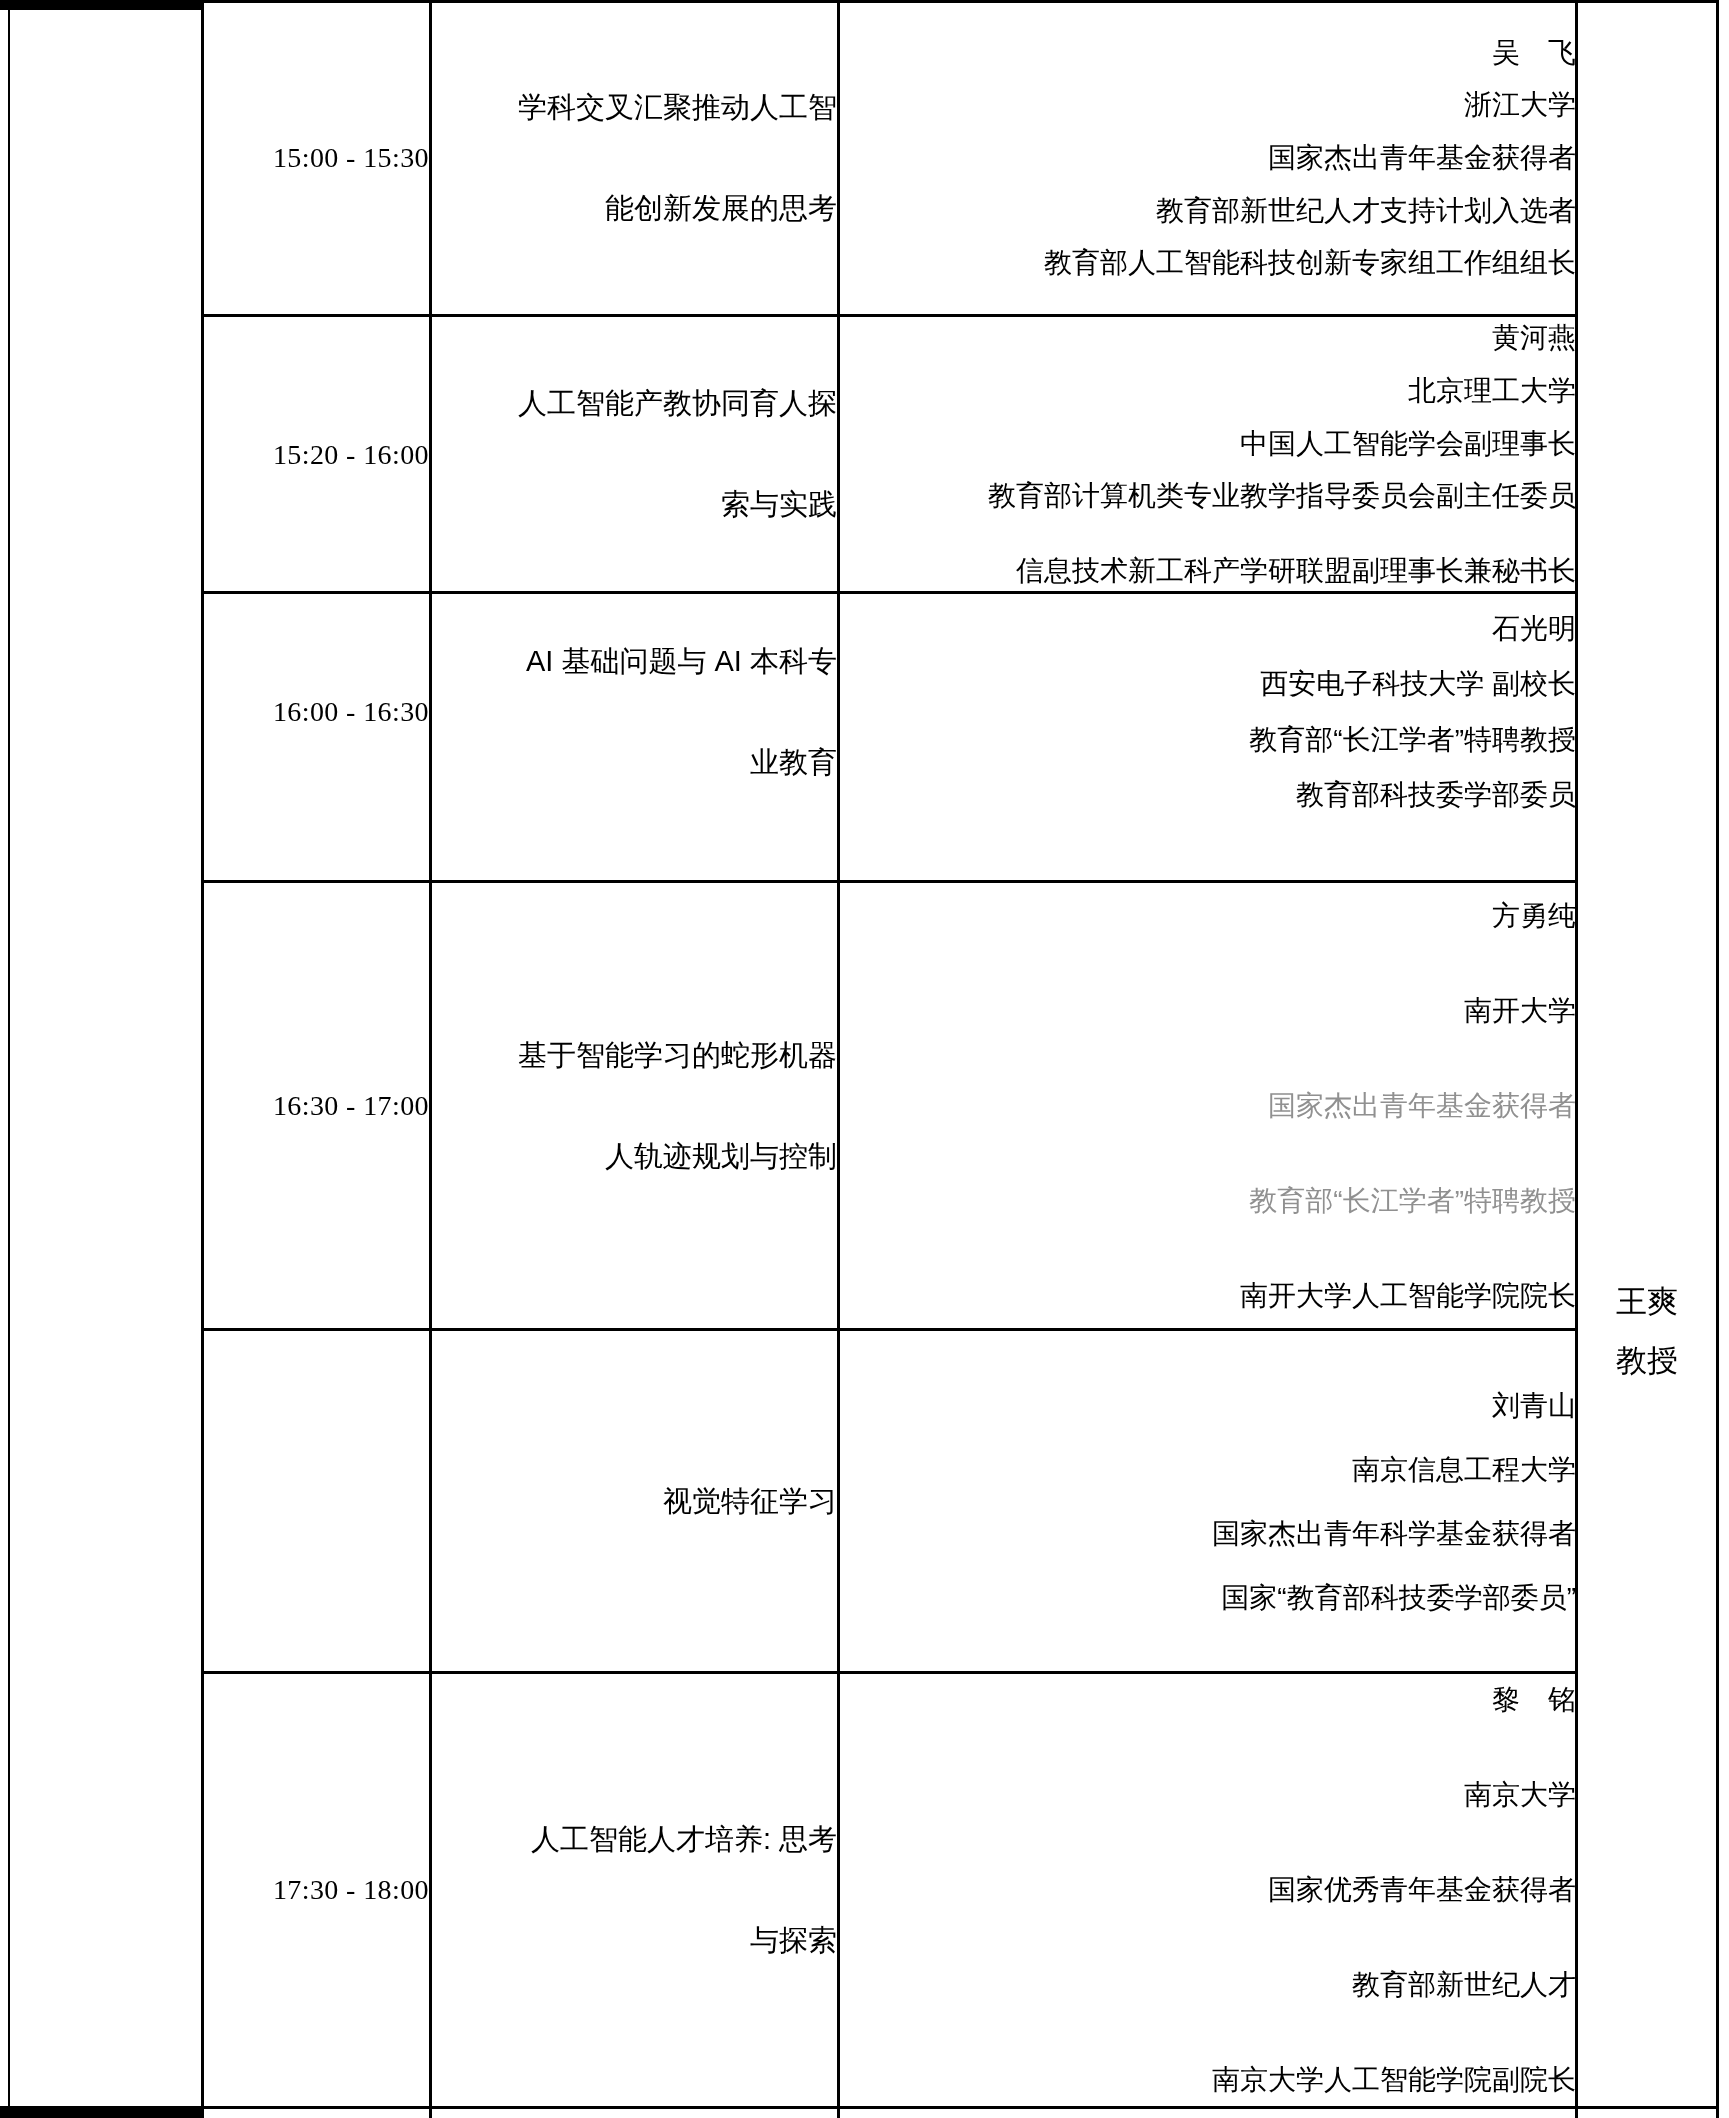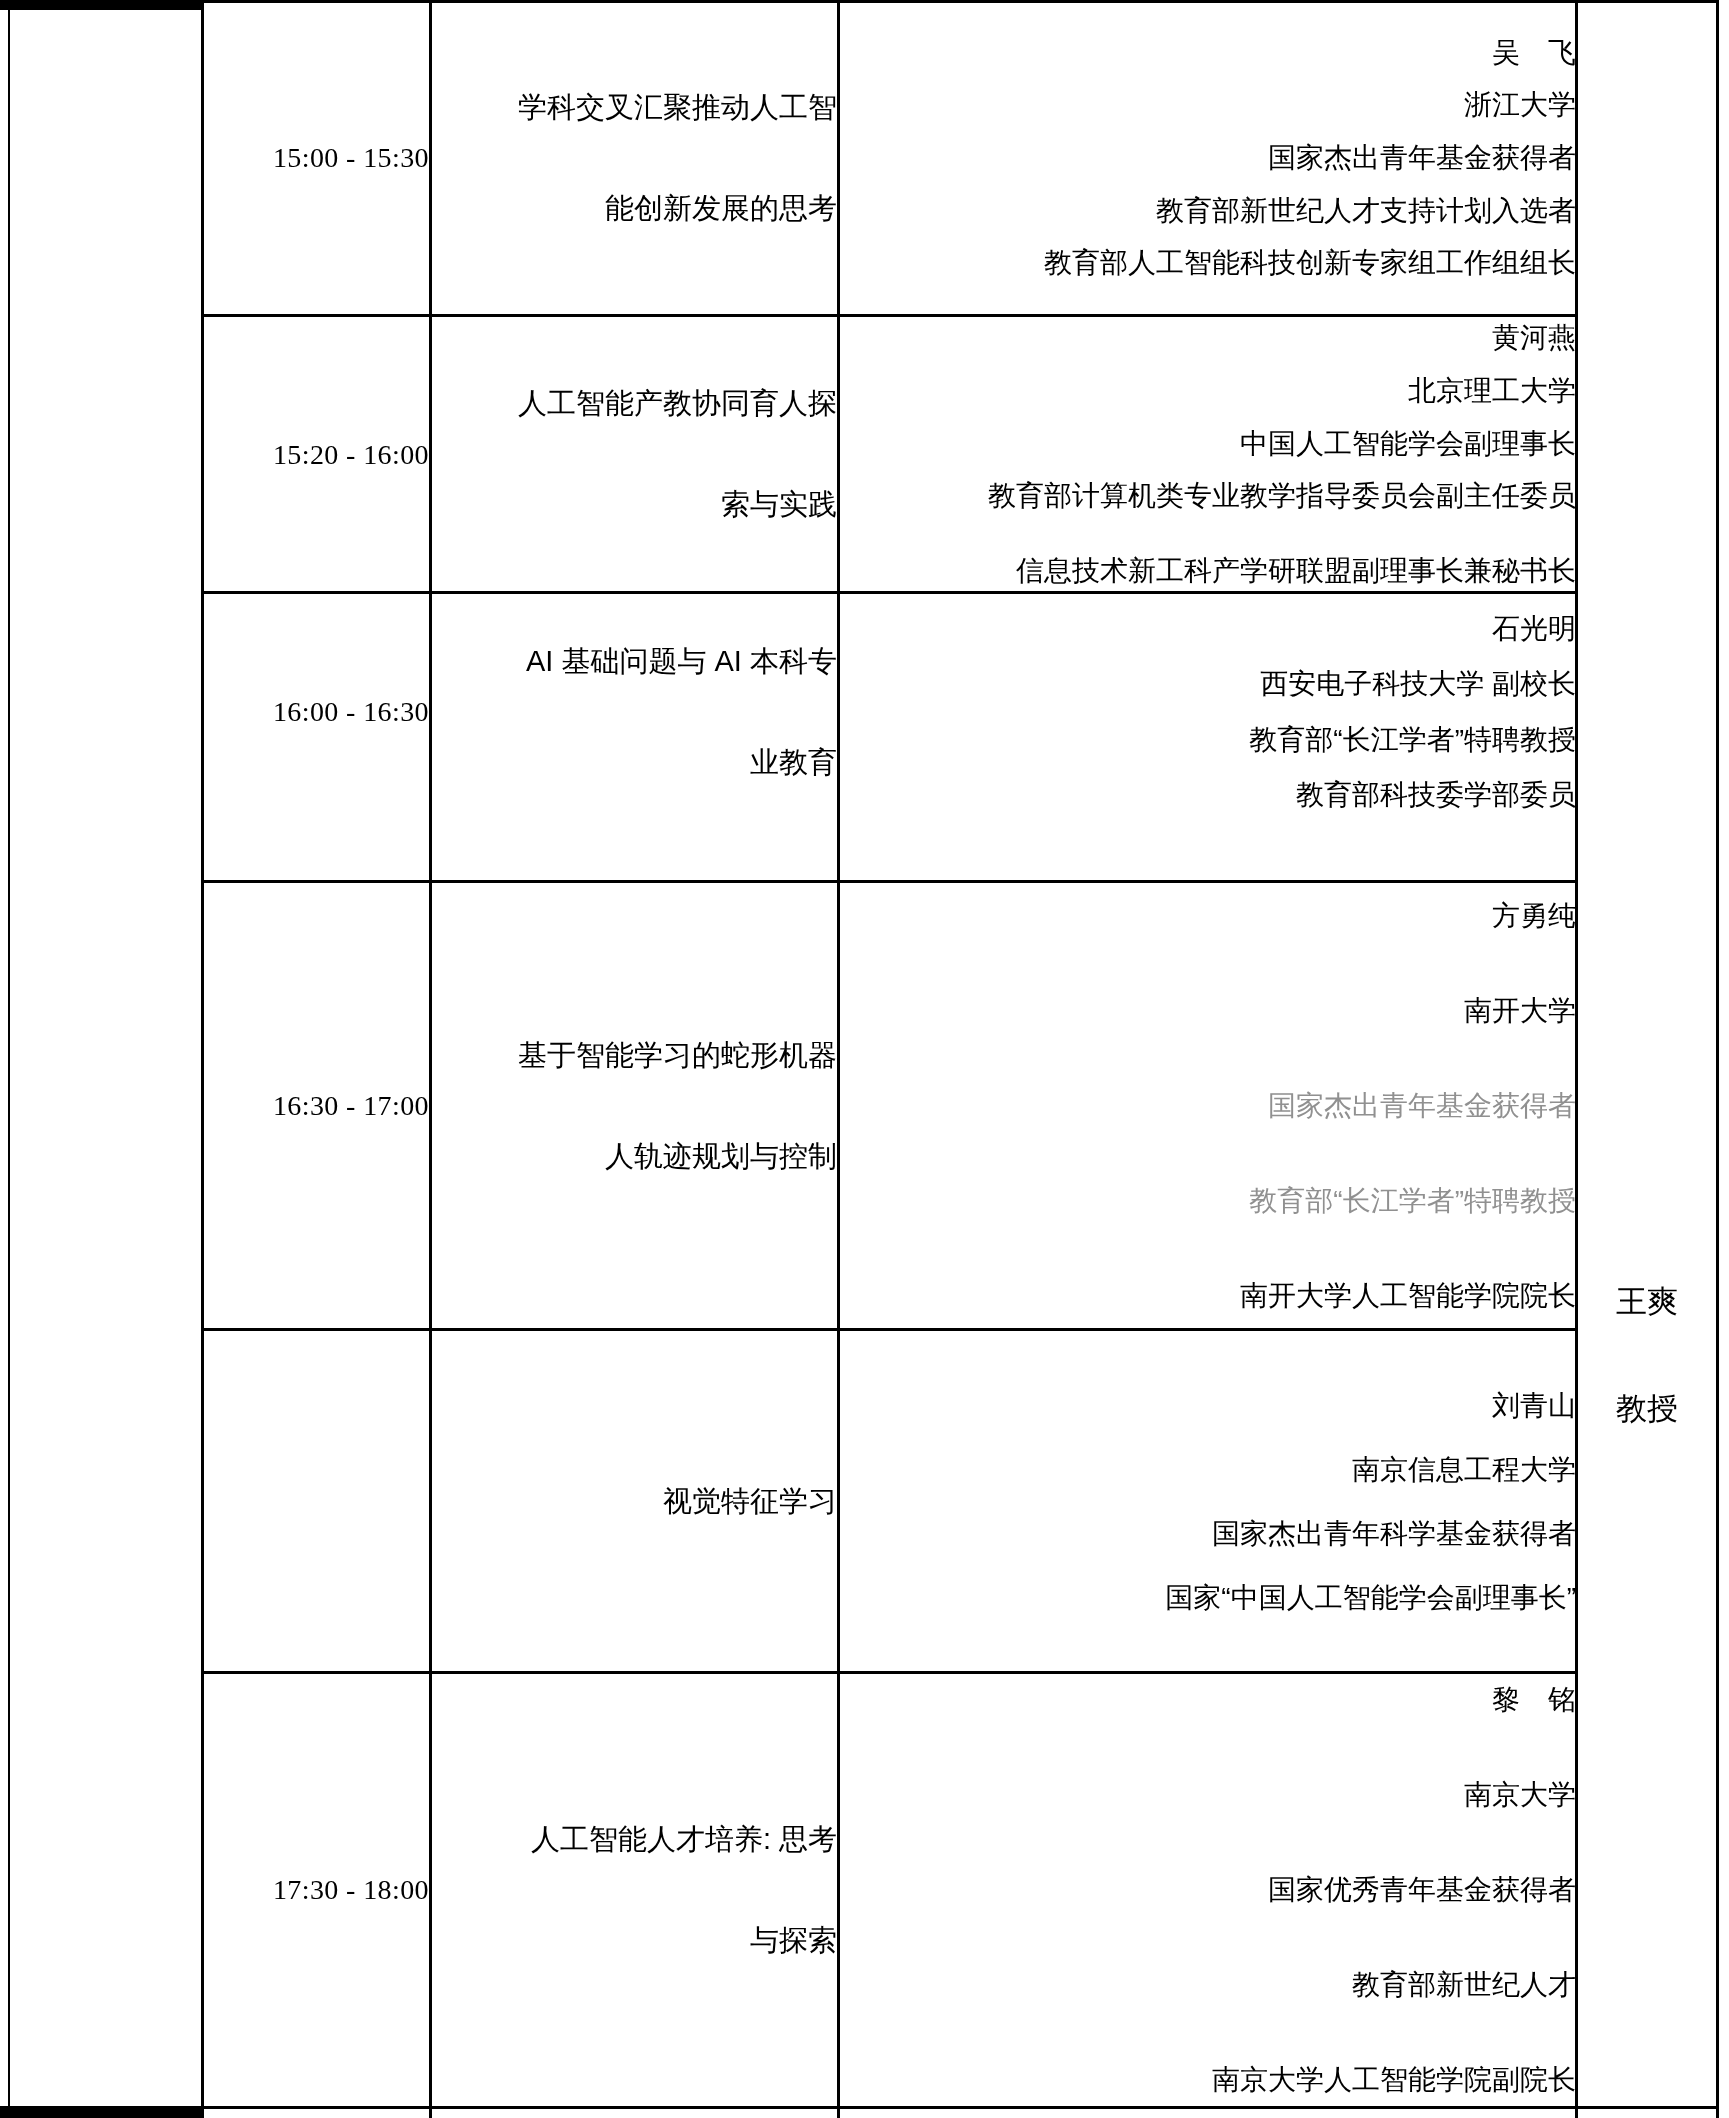--- a/index.html
+++ b/index.html
@@ -137,35 +137,35 @@
     <div class="line">南开大学人工智能学院院长</div>
   </div>
 
   <div class="cell title-cell r5">
     <div class="line">视觉特征学习</div>
   </div>
   <div class="cell speaker-cell g63 r5">
     <div class="line">刘青山</div>
     <div class="line">南京信息工程大学</div>
     <div class="line">国家杰出青年科学基金获得者</div>
-    <div class="line">国家“中国人工智能学会副理事长”</div>
+    <div class="line">国家“教育部科技委学部委员”</div>
   </div>
 
   <div class="cell time-cell r6">
     <span class="line">17:30 - 18:00</span>
   </div>
   <div class="cell title-cell r6">
     <div class="line">人工智能人才培养: 思考</div>
     <div class="line">与探索</div>
   </div>
   <div class="cell speaker-cell g66 r6">
     <div class="line">黎　铭</div>
     <div class="line">南京大学</div>
     <div class="line">国家优秀青年基金获得者</div>
     <div class="line">教育部新世纪人才</div>
     <div class="line">南京大学人工智能学院副院长</div>
   </div>
 
   <div class="chair-line" style="top:1281px;">王爽</div>
-  <div class="chair-line" style="top:1388px;">教授</div>
+  <div class="chair-line" style="top:1340px;">教授</div>
 
 </div>
 
 
 </body></html>

